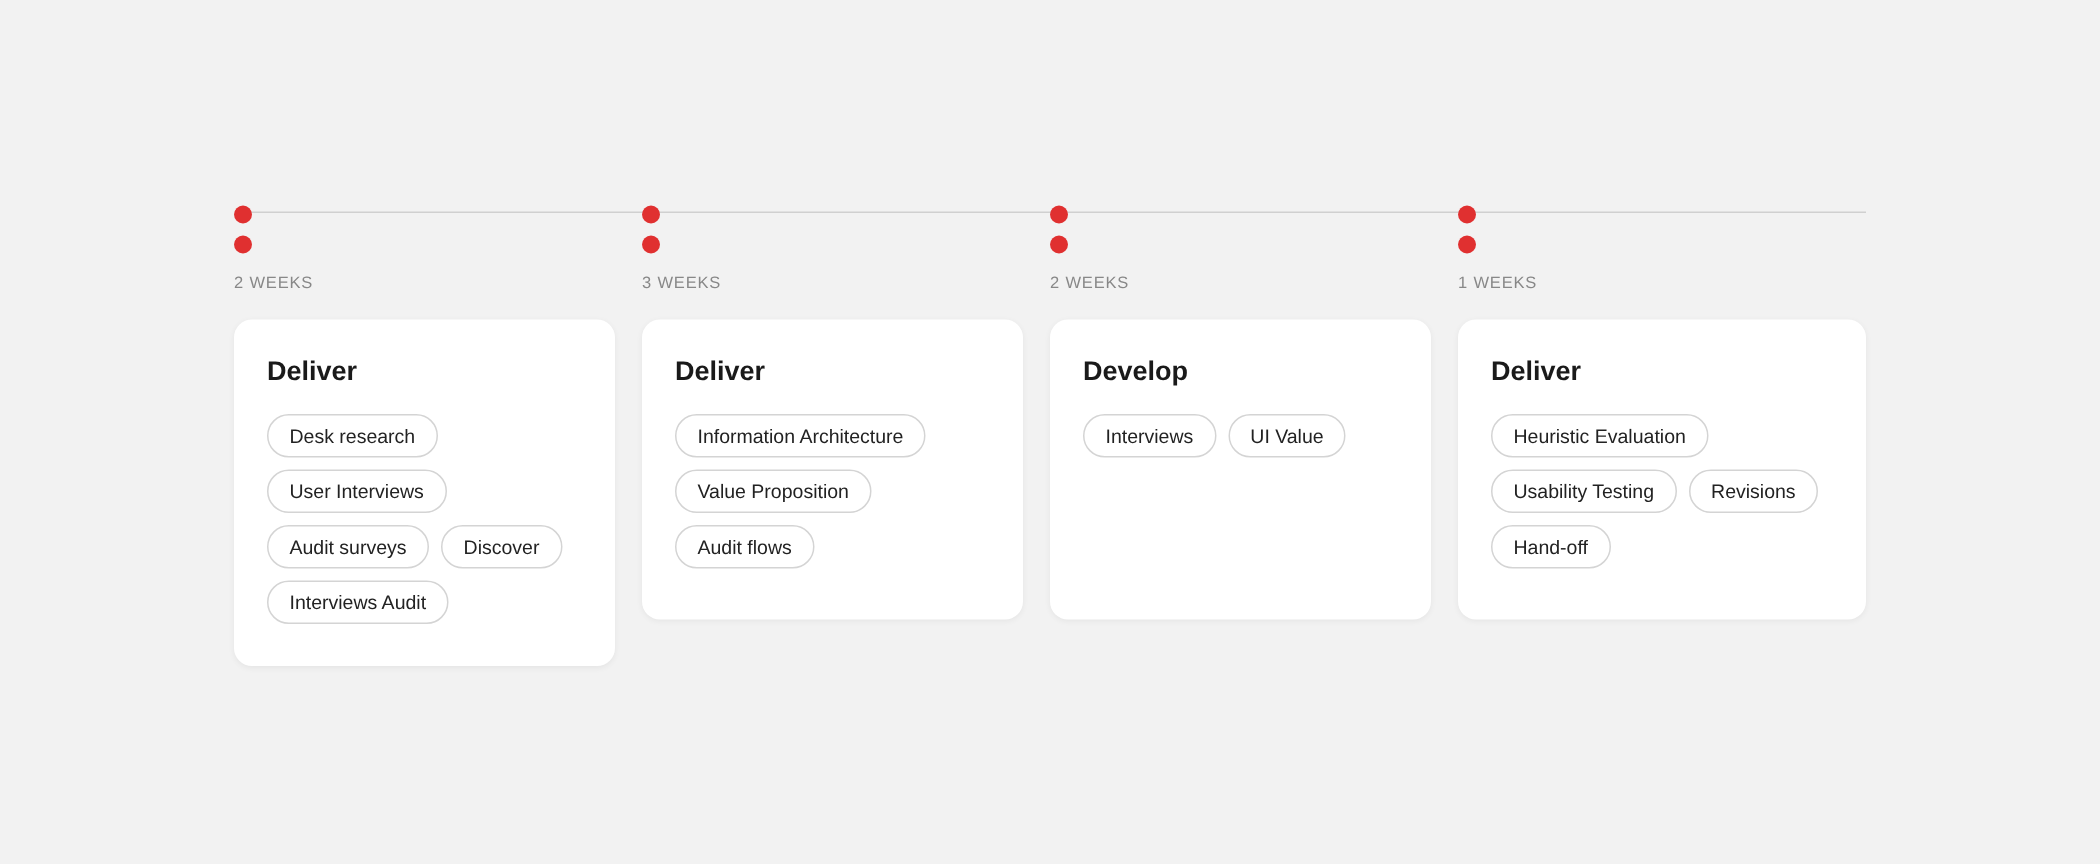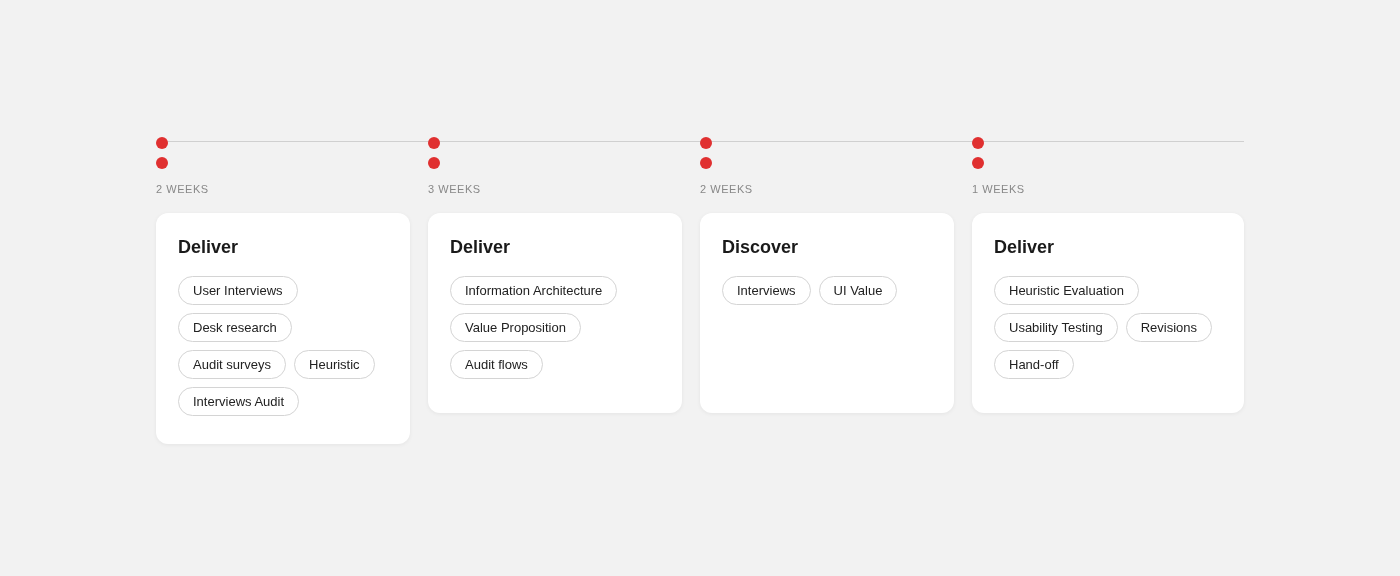--- a/index.html
+++ b/index.html
@@ -149,24 +149,24 @@
 
   <div class="phases-row" id="phases-container">
   <div class="phase-col">
         <div class="phase-dot-row">
           <div class="dot"></div>
         </div>
         <div class="weeks-label">2 WEEKS</div>
         <div class="card">
           <div class="card-title">Deliver</div>
           <div class="tags">
+            <div class="tag">Desk research</div>
             <div class="tag">User Interviews</div>
-            <div class="tag">Desk research</div>
             <div class="tag">Audit surveys</div>
-            <div class="tag">Heuristic</div>
+            <div class="tag">Discover</div>
             <div class="tag">Interviews Audit</div>
           </div>
         </div>
       </div>
       <div class="phase-col">
         <div class="phase-dot-row">
           <div class="dot"></div>
         </div>
         <div class="weeks-label">3 WEEKS</div>
         <div class="card">
@@ -177,21 +177,21 @@
             <div class="tag">Audit flows</div>
           </div>
         </div>
       </div>
       <div class="phase-col">
         <div class="phase-dot-row">
           <div class="dot"></div>
         </div>
         <div class="weeks-label">2 WEEKS</div>
         <div class="card">
-          <div class="card-title">Discover</div>
+          <div class="card-title">Develop</div>
           <div class="tags">
             <div class="tag">Interviews</div>
             <div class="tag">UI Value</div>
           </div>
         </div>
       </div>
       <div class="phase-col">
         <div class="phase-dot-row">
           <div class="dot"></div>
         </div>

